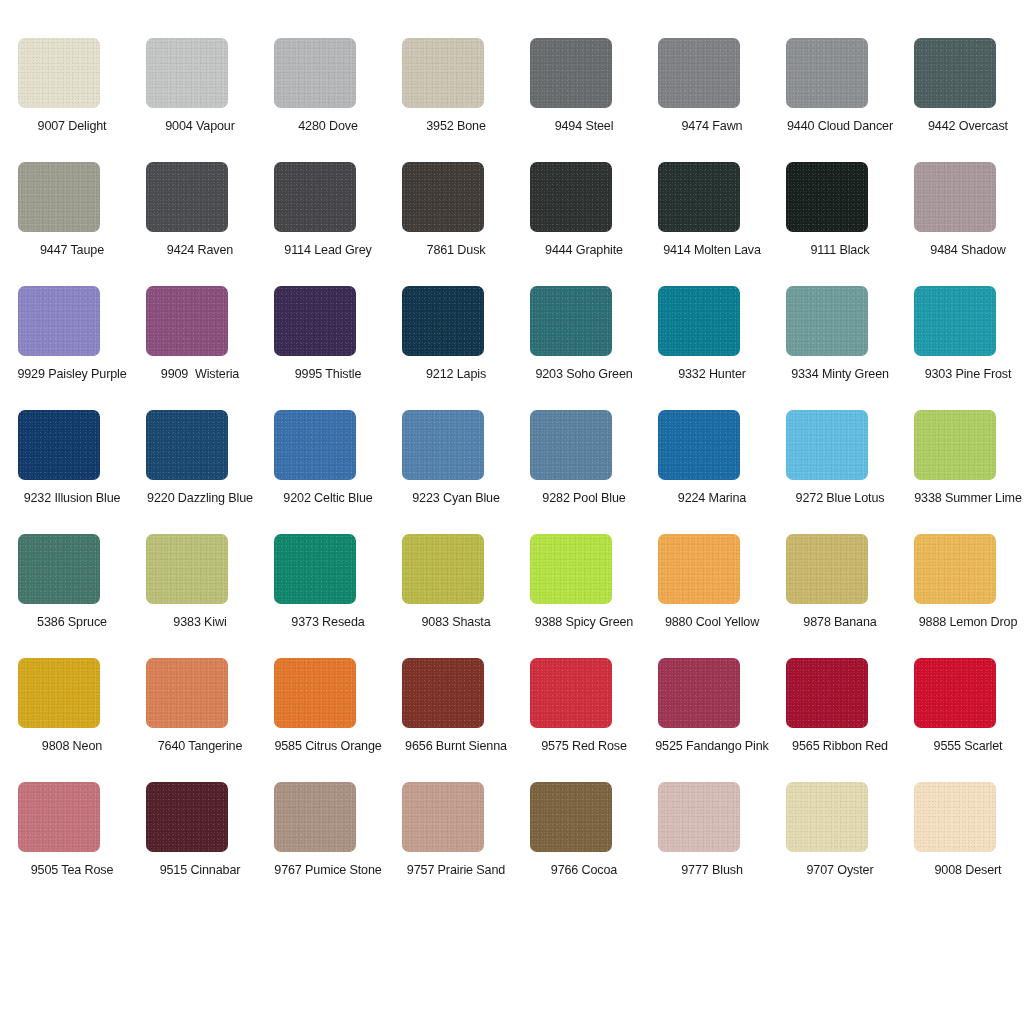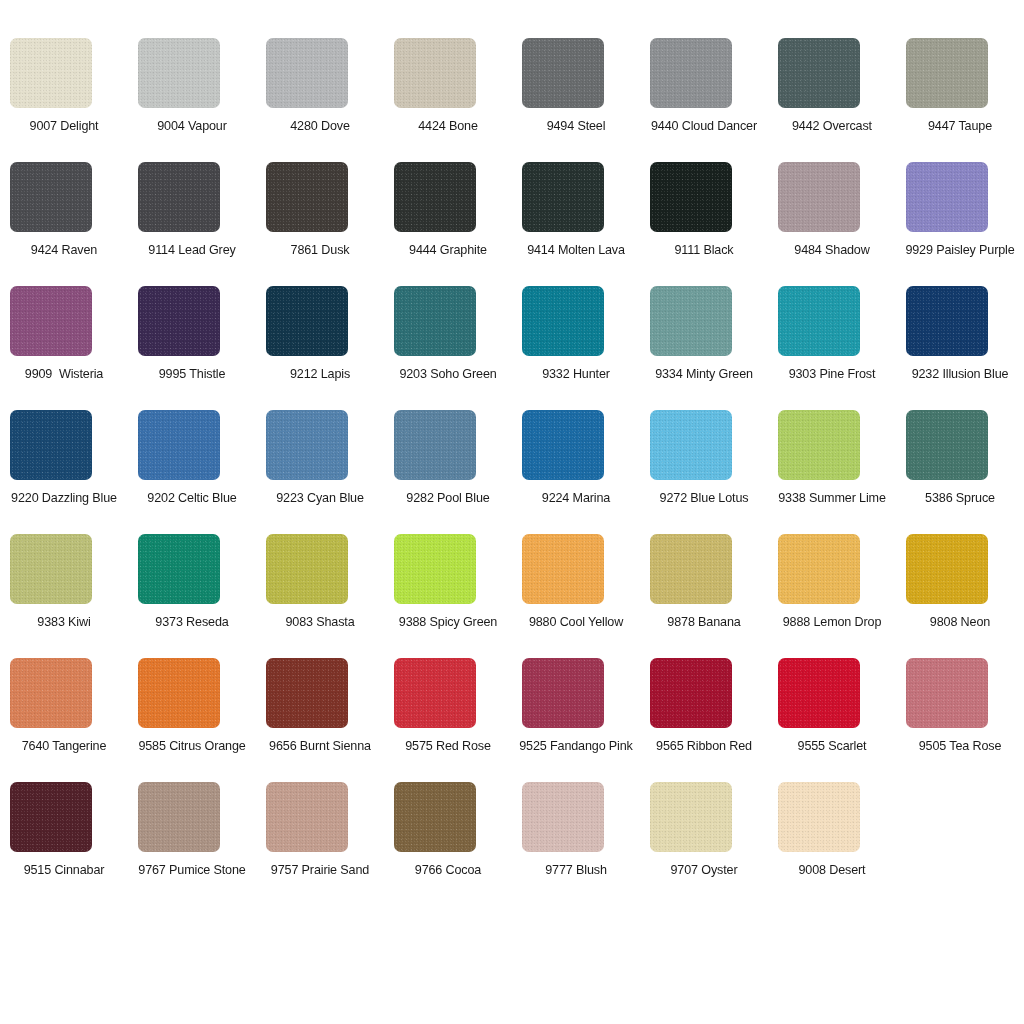--- a/index.html
+++ b/index.html
@@ -13,21 +13,21 @@
     font-family: "Liberation Sans", sans-serif;
     -webkit-font-smoothing: antialiased;
     overflow: hidden;
   }
 
   #chart {
     position: relative;
     width: 953px;
     height: 1024px;
     box-sizing: border-box;
-    padding: 38px 0 0 0;
+    padding: 38px 0 0 8px;
   }
 
   .swatch-grid {
     display: grid;
     grid-template-columns: repeat(8, 128px);
     grid-auto-rows: 124px;
     width: 1024px;
   }
 
   .swatch-cell {
@@ -95,27 +95,31 @@
       <div class="swatch-cell">
         <div class="swatch-chip" style="background-color: rgb(195, 198, 196);"></div>
         <div class="swatch-label">9004 Vapour</div>
       </div>
       <div class="swatch-cell">
         <div class="swatch-chip" style="background-color: rgb(181, 183, 185);"></div>
         <div class="swatch-label">4280 Dove</div>
       </div>
       <div class="swatch-cell">
         <div class="swatch-chip" style="background-color: rgb(205, 197, 180);"></div>
-        <div class="swatch-label">4424 Bone</div>
+        <div class="swatch-label">3952 Bone</div>
       </div>
       <div class="swatch-cell">
         <div class="swatch-chip" style="background-color: rgb(105, 108, 110);"></div>
         <div class="swatch-label">9494 Steel</div>
       </div>
       <div class="swatch-cell">
+        <div class="swatch-chip" style="background-color: rgb(127, 129, 132);"></div>
+        <div class="swatch-label">9474 Fawn</div>
+      </div>
+      <div class="swatch-cell">
         <div class="swatch-chip" style="background-color: rgb(141, 144, 147);"></div>
         <div class="swatch-label">9440 Cloud Dancer</div>
       </div>
       <div class="swatch-cell">
         <div class="swatch-chip" style="background-color: rgb(77, 95, 96);"></div>
         <div class="swatch-label">9442 Overcast</div>
       </div>
       <div class="swatch-cell">
         <div class="swatch-chip" style="background-color: rgb(157, 158, 144);"></div>
         <div class="swatch-label">9447 Taupe</div>

